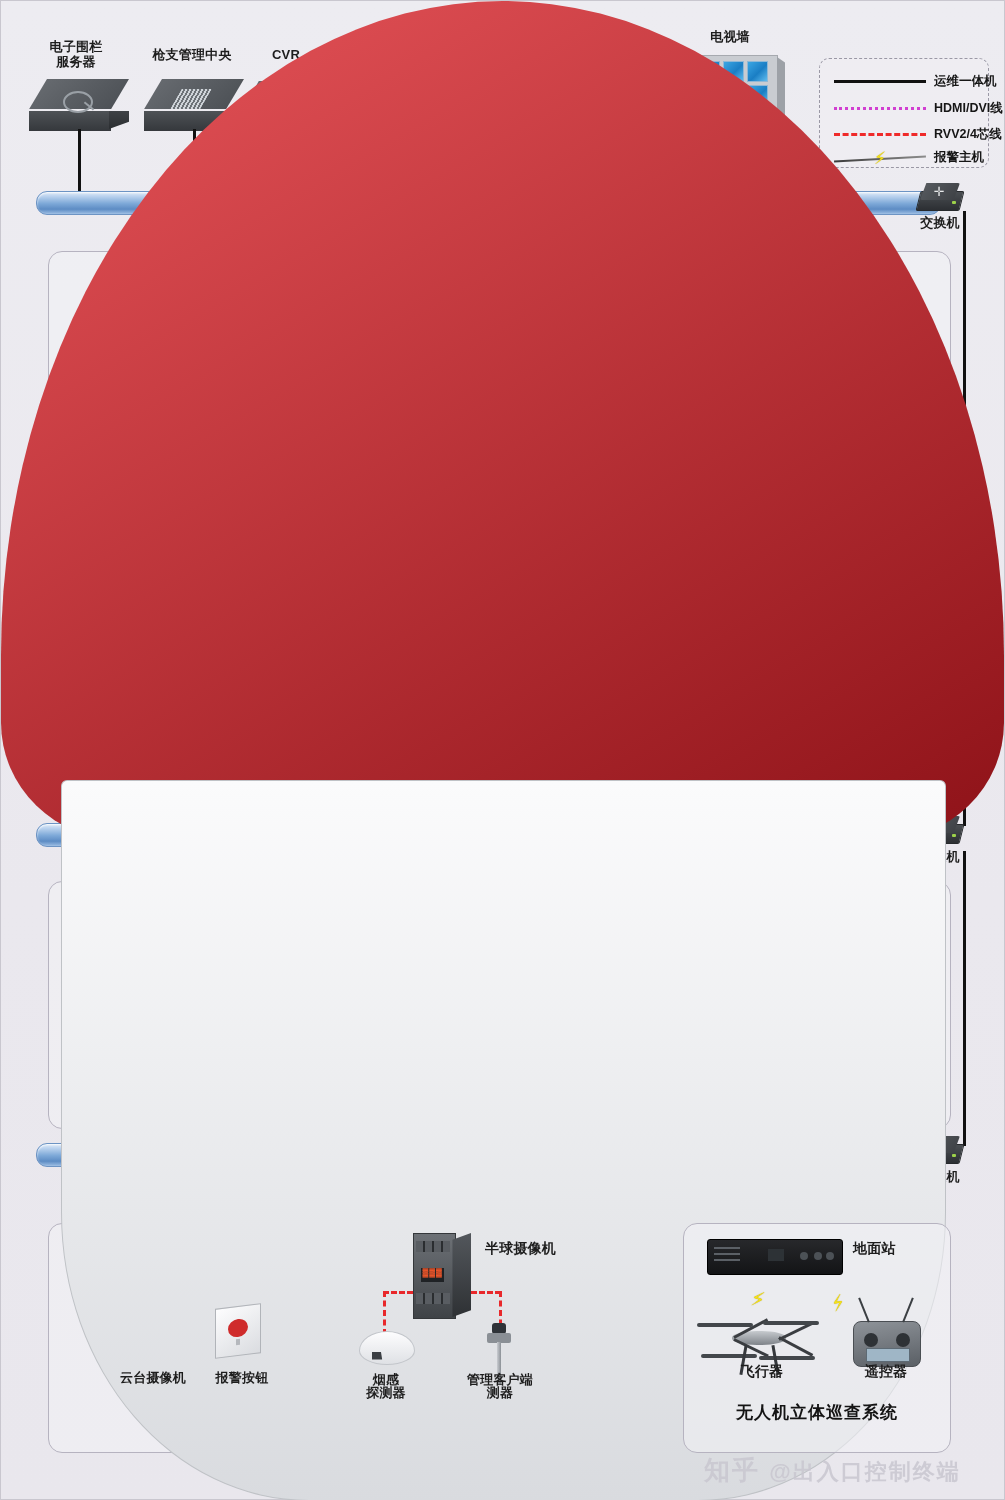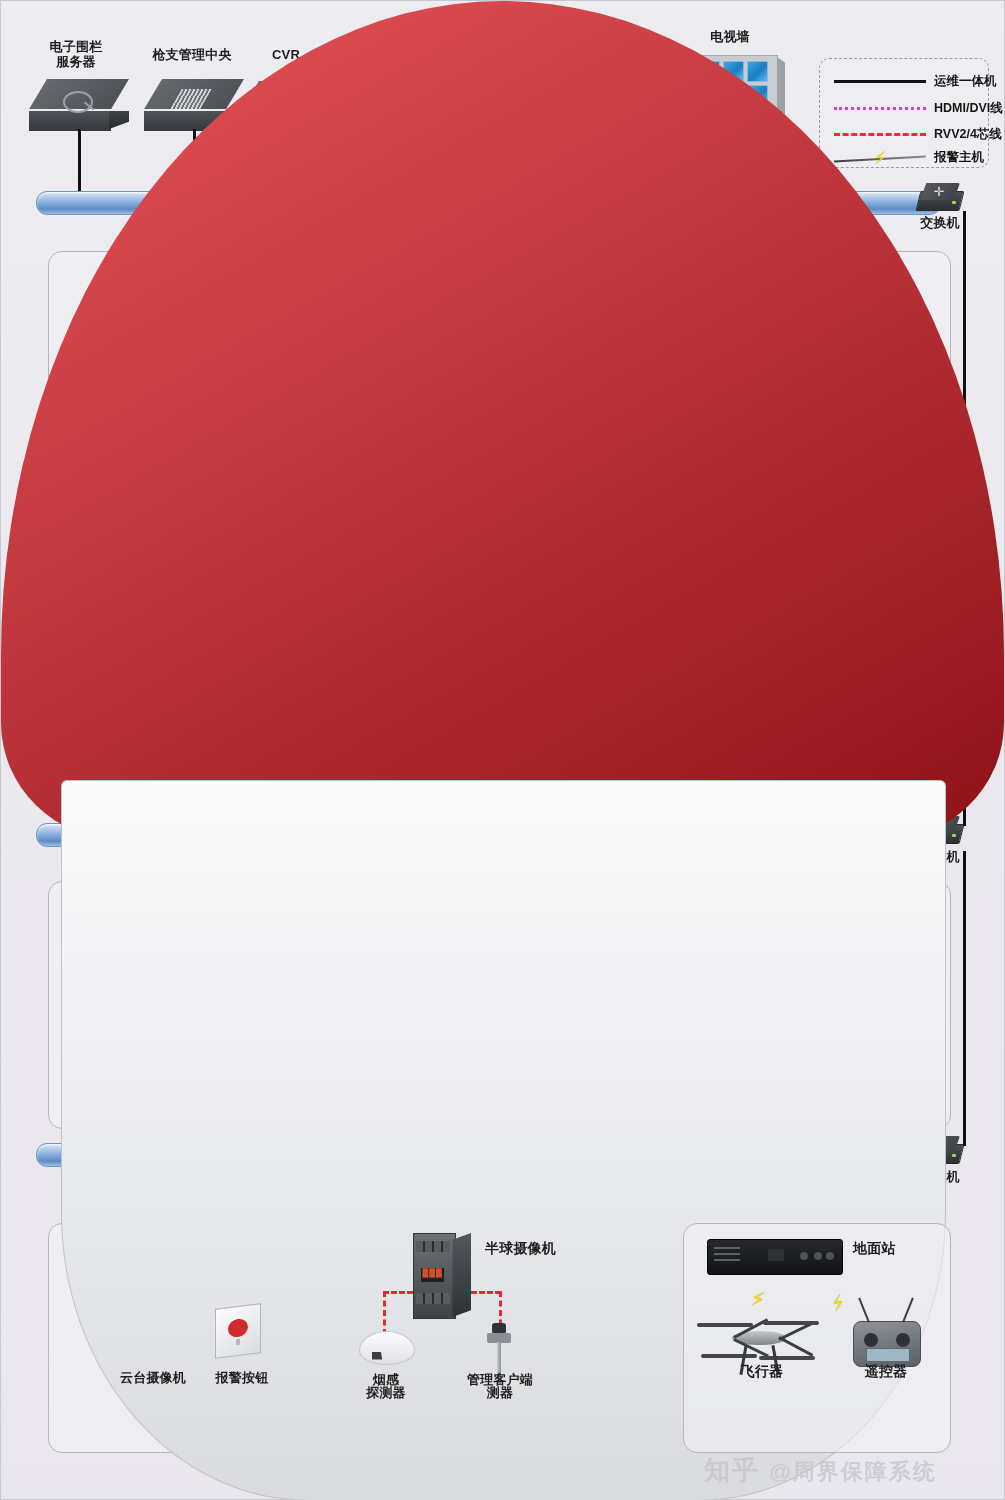--- a/index.html
+++ b/index.html
@@ -878,20 +878,21 @@
 
   <div class="tempsens" style="left:482px;top:1322px;width:32px;height:62px;">
     <div class="head"></div>
       <div class="hex"></div>
       <div class="rod"></div>
   </div>
   <div class="lbl sm" style="left:462px;top:1372px;width:74px;font-size:13px;">管理客户端
 测器</div>
 
   <div class="box" style="left:682px;top:1222px;width:268px;height:230px;"></div>
+  <div class="boxtitle" style="left:682px;top:1400px;width:268px;">无人机立体巡查系统</div>
 
   <div class="ground" style="left:706px;top:1238px;width:134px;height:34px;">
     <div style="position:absolute;left:6px;top:7px;width:26px;height:2px;background:#5b6066;box-shadow:0 6px 0 #5b6066,0 12px 0 #5b6066;"></div>
     <div style="position:absolute;left:60px;top:9px;width:16px;height:12px;background:#2d3236;"></div>
     <div style="position:absolute;left:92px;top:12px;width:8px;height:8px;background:#4c5156;border-radius:50%;box-shadow:14px 0 0 #4c5156,26px 0 0 #4c5156;"></div>
   </div>
   <div class="lbl" style="left:852px;top:1240px;width:76px;text-align:left;font-size:14px;">地面站</div>
 
   <span class="bolt" style="left:750px;top:1288px;font-size:20px;transform:rotate(8deg);">⚡</span>
   <span class="bolt" style="left:830px;top:1292px;font-size:20px;transform:rotate(-22deg);">⚡</span>
@@ -915,16 +916,16 @@
     <div class="stk" style="left:10px;"></div>
     <div class="stk" style="right:10px;"></div>
     <div class="dsp"></div>
   </div>
   <div class="ant" style="left:862px;top:1296px;height:26px;transform:rotate(-22deg);"></div>
   <div class="ant" style="left:906px;top:1296px;height:26px;transform:rotate(22deg);"></div>
   <div class="lbl sm" style="left:848px;top:1364px;width:74px;font-size:14px;">遥控器</div>
 
   <div class="watermark">
     <span>知乎</span>
-    <span class="at">@周界保障系统</span>
+    <span class="at">@出入口控制终端</span>
   </div>
 
 </div>
 
 </body></html>

